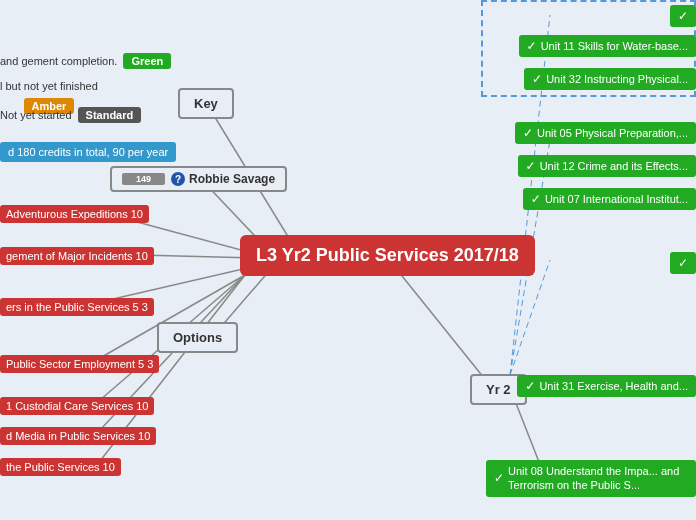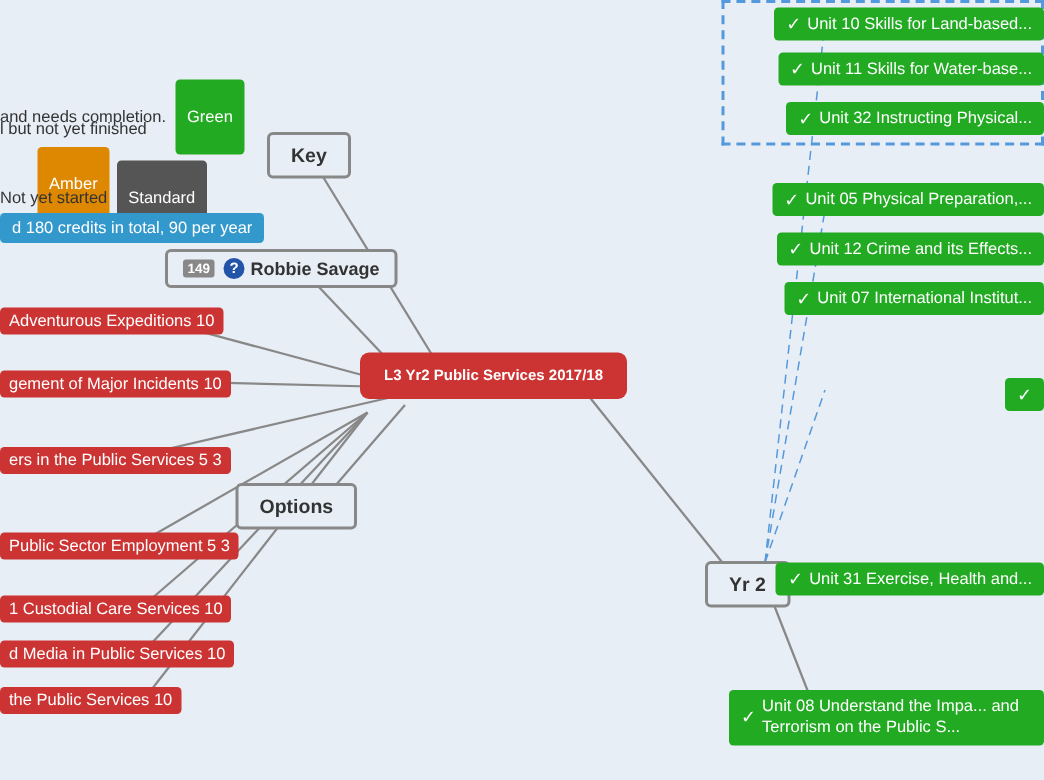--- a/index.html
+++ b/index.html
@@ -28,21 +28,21 @@
       z-index: 1;
     }
 
     
     .central-node {
       position: absolute;
       left: 240px;
       top: 235px;
       background: #cc3333;
       color: white;
-      font-size: 10px;
+      font-size: 18px;
       font-weight: bold;
       padding: 10px 16px;
       border-radius: 6px;
       z-index: 10;
       white-space: nowrap;
     }
 
     
     .yr2-node {
       position: absolute;
@@ -116,21 +116,21 @@
       display: flex;
       align-items: center;
       justify-content: center;
       font-weight: bold;
     }
 
     .robbie-node .num-badge {
       background: #888;
       color: white;
       font-size: 9px;
-      padding: 1px 3px;
+      padding: 1px 14px;
       border-radius: 2px;
       margin-right: 2px;
     }
 
     
     .left-label {
       position: absolute;
       left: 0;
       background: #cc3333;
       color: white;
@@ -150,24 +150,24 @@
       z-index: 10;
     }
 
     .key-label-text {
       font-size: 11px;
       color: #333;
       background: none;
     }
 
     .key-badge {
-      padding: 19px 8px;
+      padding: 2px 8px;
       border-radius: 3px;
       font-size: 11px;
-      font-weight: normal;
+      font-weight: bold;
       color: white;
     }
 
     .badge-green { background: #22aa22; }
     .badge-amber { background: #dd8800; }
     .badge-standard { background: #555; }
 
     .credits-bar {
       position: absolute;
       left: 0;
@@ -262,21 +262,21 @@
     <span>Options</span>
   </div>
 
   <div class="robbie-node">
     <span class="num-badge">149</span>
     <span class="help-icon">?</span>
     <span>Robbie Savage</span>
   </div>
 
   <div class="key-item" style="left: 0; top: 53px;">
-    <span class="key-label-text">and needs completion.</span>
+    <span class="key-label-text">and gement completion.</span>
     <span class="key-badge badge-green">Green</span>
   </div>
 
   <div class="key-item" style="left: 0; top: 80px; flex-direction: column;">
     <span class="key-label-text">l but not yet finished</span>
     <span class="key-badge badge-amber">Amber</span>
   </div>
 
   <div class="key-item" style="left: 0; top: 107px;">
     <span class="key-label-text">Not yet started</span>
@@ -291,21 +291,20 @@
   <div class="left-label" style="top: 247px;">gement of Major Incidents 10</div>
   <div class="left-label" style="top: 298px;">ers in the Public Services 5 3</div>
   <div class="left-label" style="top: 355px;">Public Sector Employment 5 3</div>
   <div class="left-label" style="top: 397px;">1 Custodial Care Services 10</div>
   <div class="left-label" style="top: 427px;">d Media in Public Services 10</div>
   <div class="left-label" style="top: 458px;">the Public Services 10</div>
 
   <div class="right-unit" style="top: 5px;">
     <div class="unit-box">
       <span class="check">✓</span>
-      <span>Unit 10 Skills for Land-based...</span>
     </div>
   </div>
 
   <div class="right-unit" style="top: 35px;">
     <div class="unit-box">
       <span class="check">✓</span>
       <span>Unit 11 Skills for Water-base...</span>
     </div>
   </div>
 

